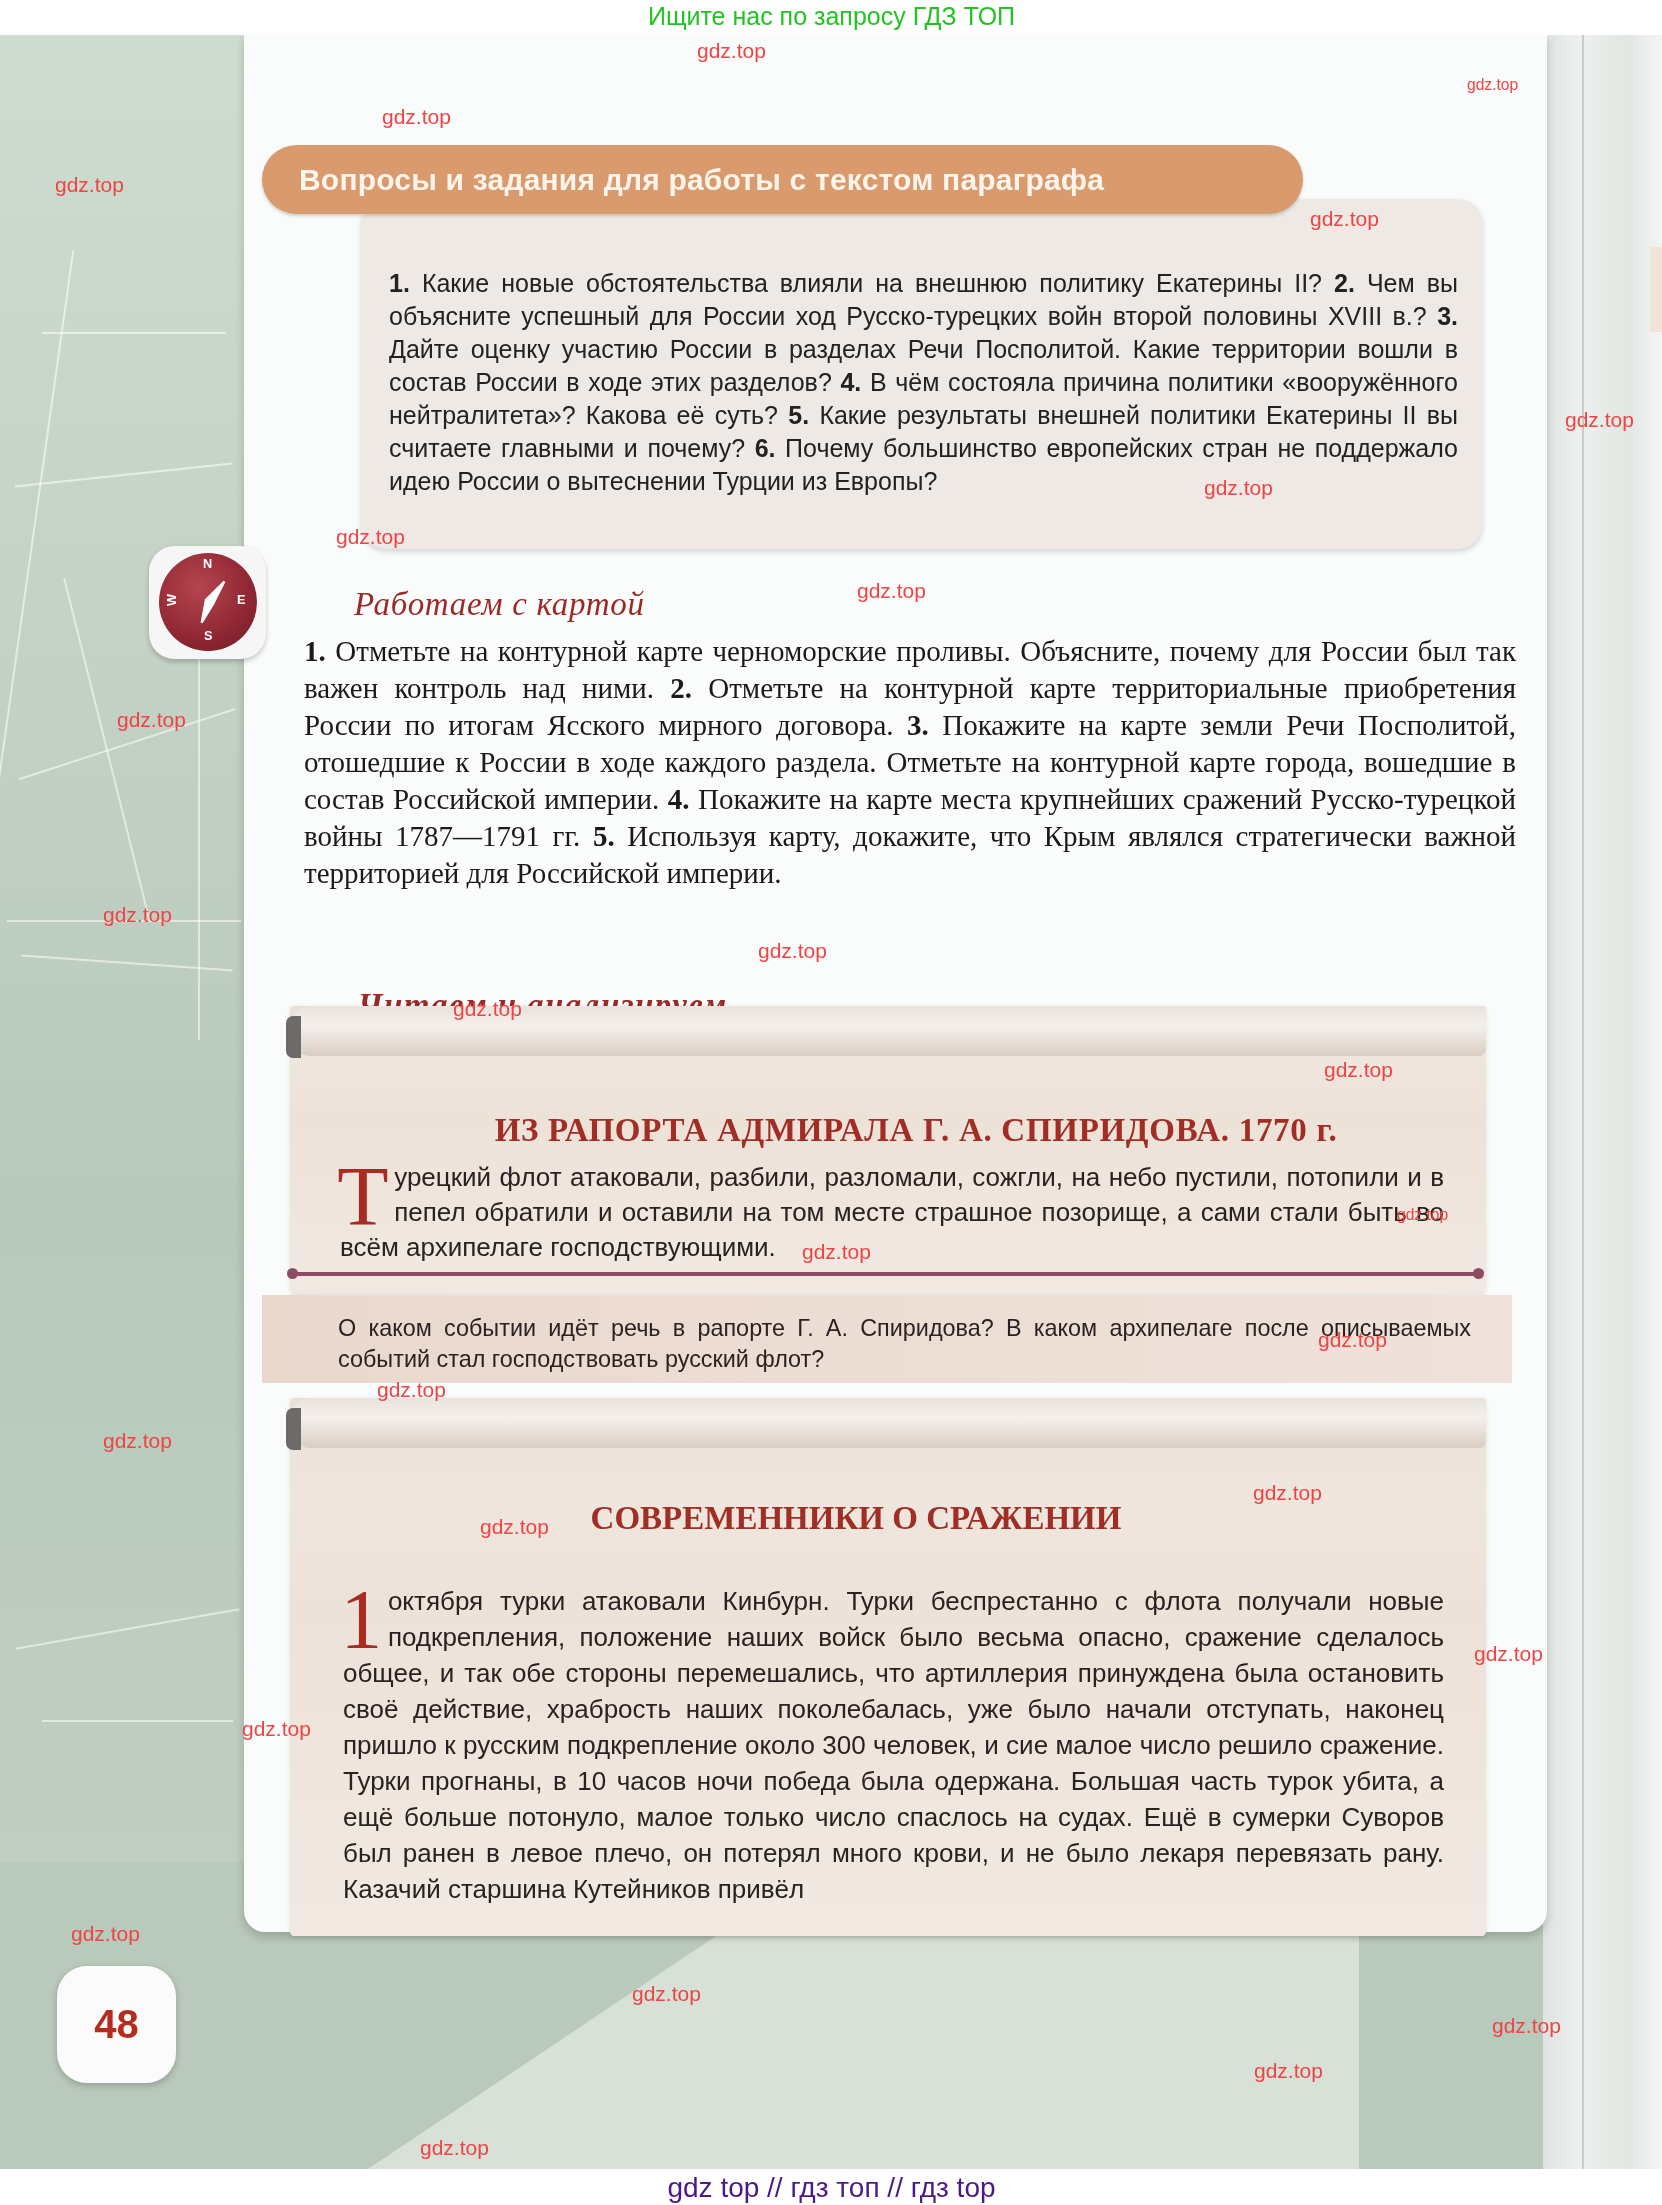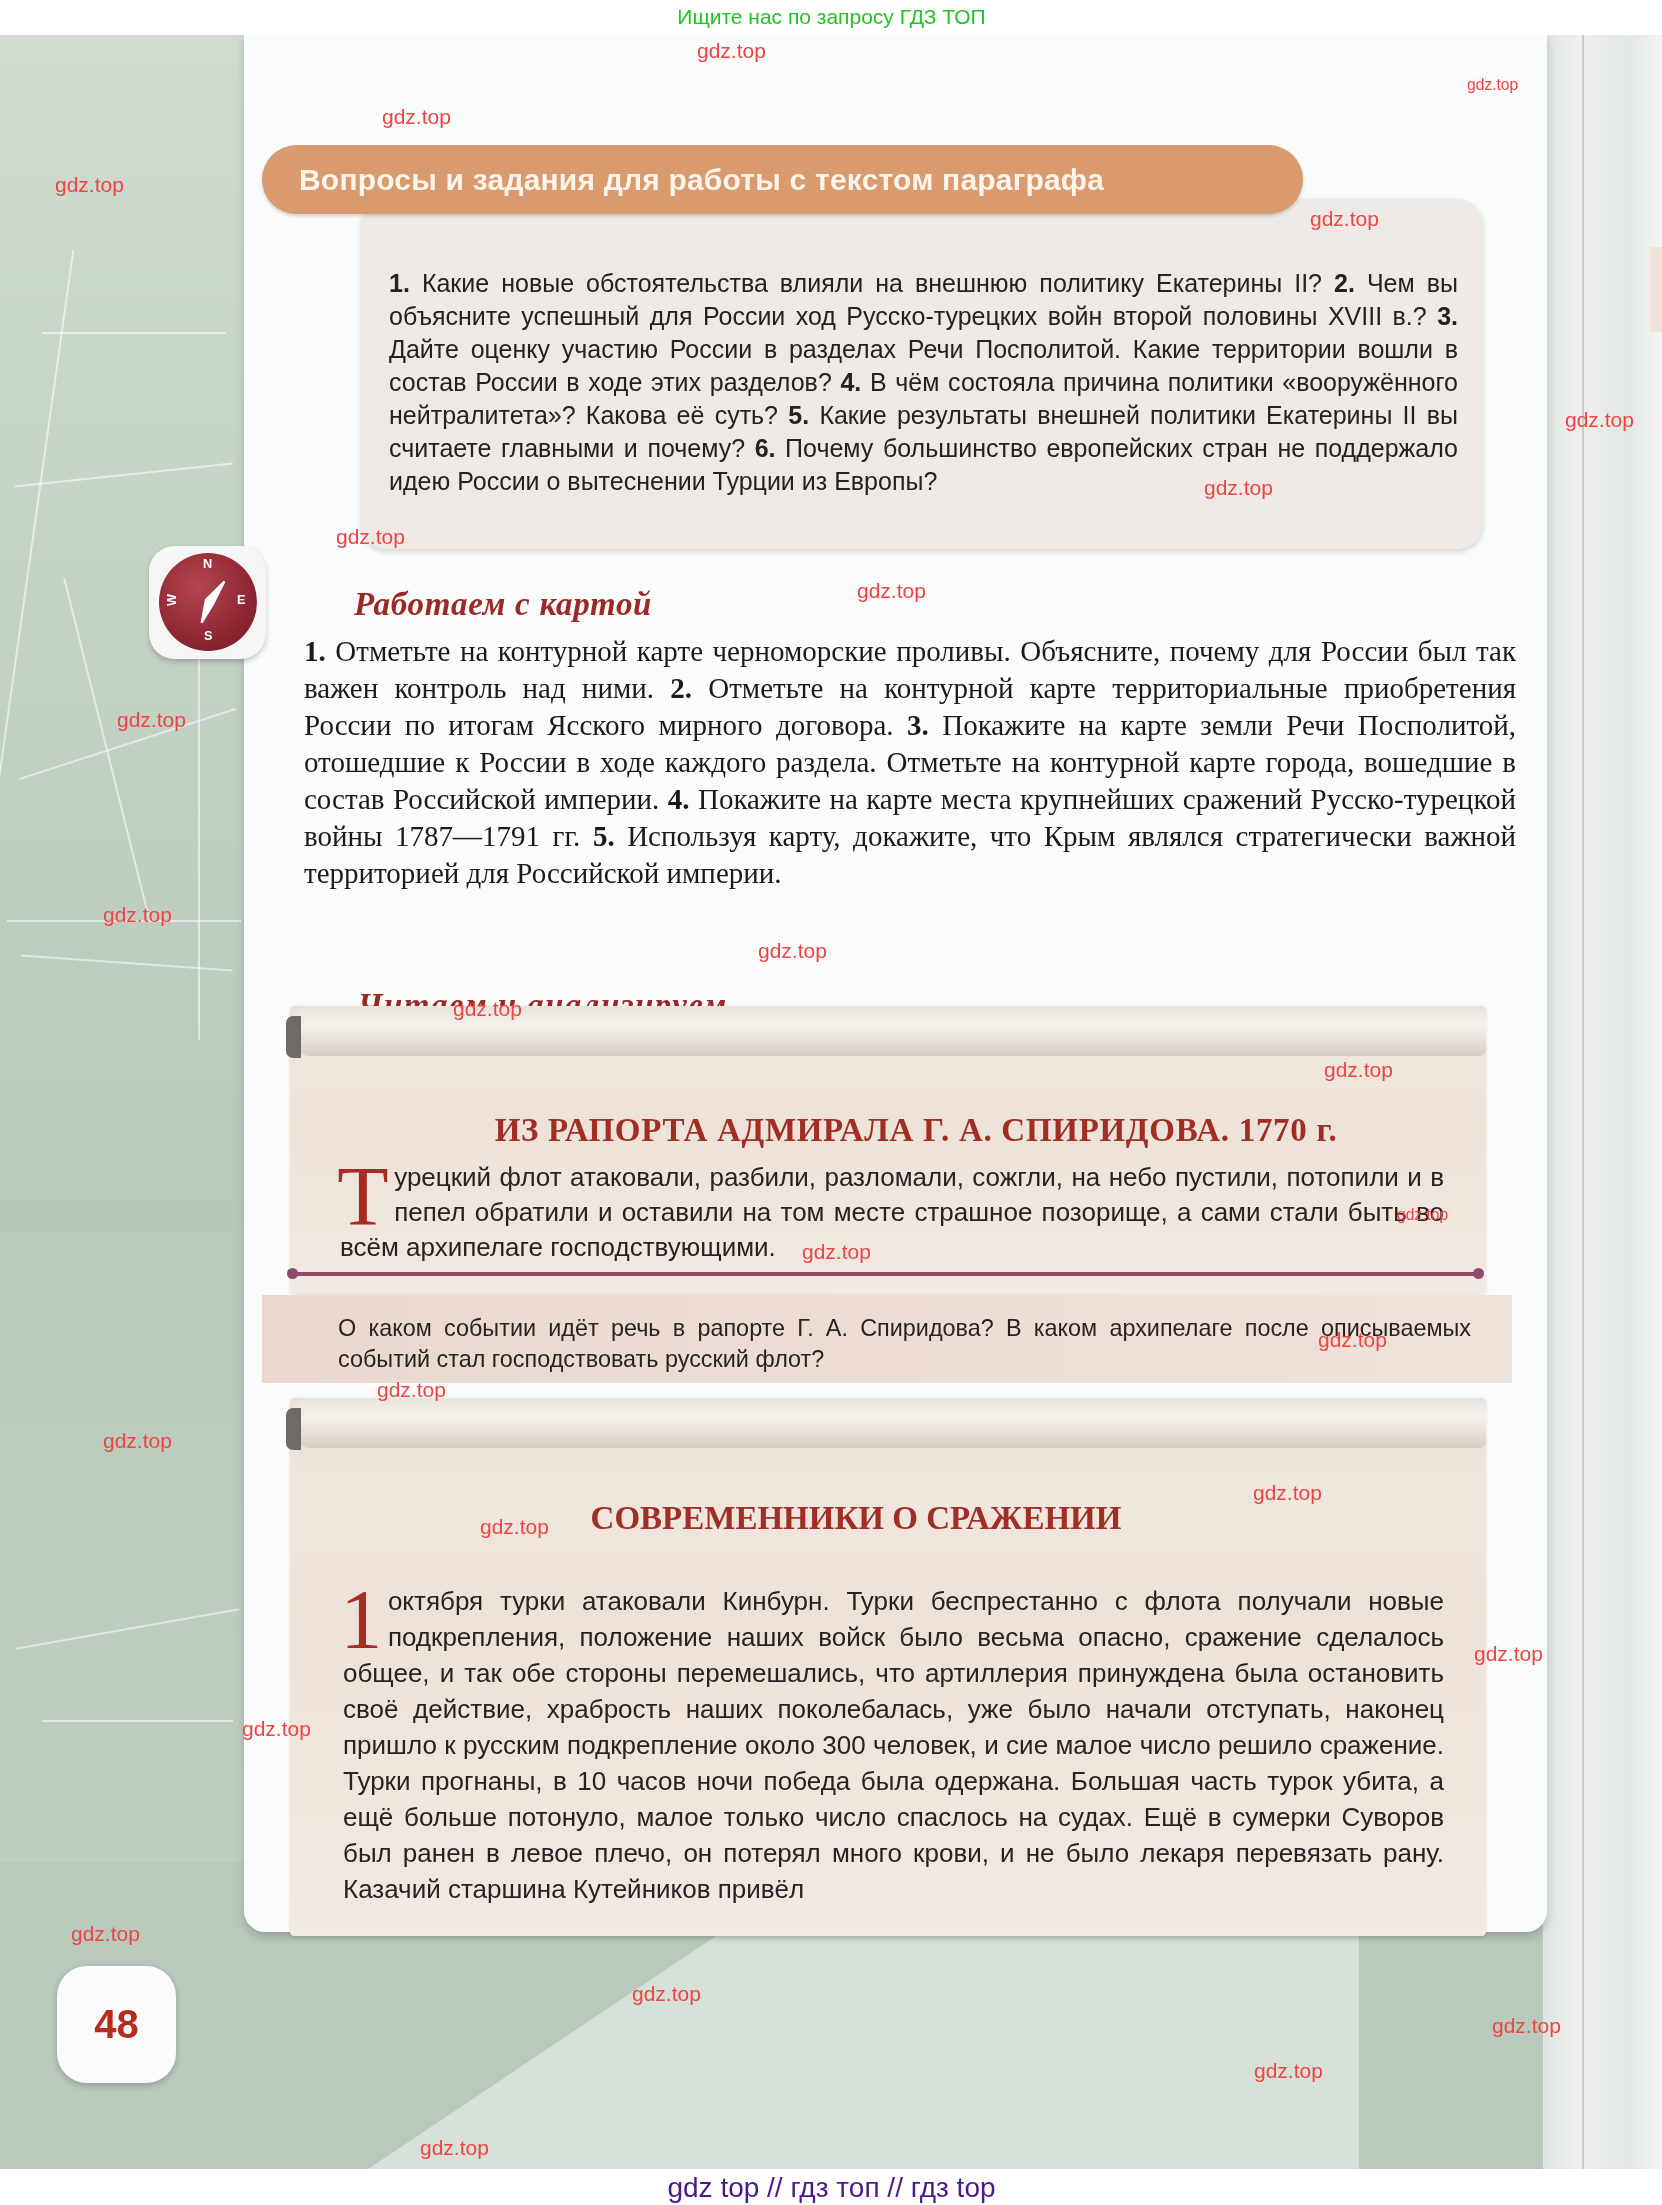--- a/index.html
+++ b/index.html
@@ -1,18 +1,18 @@
 <!DOCTYPE html>
 <html style="font-size:11.3px"><head>
 <meta charset="utf-8">
 <style>
   html, body { margin:0; padding:0; }
   body { width:1663px; height:2205px; position:relative; overflow:hidden; background:#ffffff; font-family:"Liberation Sans", sans-serif; }
   .abs { position:absolute; }
-  #top-banner { left:0; top:0; width:1663px; height:35px; text-align:center; color:#22c322; font-size:21px; line-height:33px; font-family:"Liberation Sans", sans-serif; }
+  #top-banner { left:0; top:0; width:1663px; height:35px; text-align:center; color:#22c322; font-size:25px; line-height:33px; font-family:"Liberation Sans", sans-serif; }
   #bottom-banner { left:0; top:2170px; width:1663px; height:35px; text-align:center; color:#4b1a86; font-size:28px; line-height:35px; font-family:"Liberation Sans", sans-serif; }
 
   #page { left:0; top:35px; width:1663px; height:2134px; background:#bef264; overflow:hidden; }
   #left-margin { left:0; top:0; width:244px; height:2134px; background:linear-gradient(180deg,#cfdccf 0%,#b8c9bb 55%,#c3d1c4 100%); }
   .ship-line { position:absolute; background:rgba(255,255,255,0.55); }
   #lower-geom-1 { left:0; top:1827px; width:1663px; height:308px; background:#b9c9bb; }
   #lower-geom-2 { left:368px; top:1897px; width:0; height:0; border-left:354px solid transparent; border-right:637px solid #d7e1d7; border-bottom:237px solid #d7e1d7; }
   #right-strip { left:1543px; top:0; width:120px; height:2134px; background:linear-gradient(90deg,#dfe4e0 0%,#eef0ee 30%,#e2e7e3 70%,#f4f5f4 100%); }
   #right-strip-fold { left:1582px; top:0; width:2.1px; height:2134px; background:#c8cdc9; }
   #right-tab { left:1650px; top:212px; width:13.5px; height:85px; background:#f2e3d8; }
@@ -23,21 +23,21 @@
   #q-header { left:262px; top:110px; width:1041px; height:69px; background:#d99a6d; border-radius:35px; box-shadow:0 2.1px 3.5px rgba(0,0,0,0.18); z-index:3; }
   #q-header-text { position:absolute; left:37px; top:0; line-height:69px; font-size:30px; font-weight:bold; color:#fdf4ec; letter-spacing:0.2px; font-family:"Liberation Sans", sans-serif; }
   #q-box { left:361px; top:164px; width:1122px; height:350px; background:#eee9e4; border-radius:25.5px; box-shadow:0 2.8px 5.7px rgba(0,0,0,0.15); z-index:2; }
   #q-text { position:absolute; left:28px; top:68px; width:1069px; font-size:25px; line-height:33px; color:#222; text-align:justify; font-family:"Liberation Sans", sans-serif; }
   .num { font-weight:bold; }
 
   
   #compass-badge { left:149px; top:511px; width:117px; height:113px; background:#f6f6f6; border-radius:25.5px; box-shadow:0 2.1px 5.7px rgba(0,0,0,0.2); z-index:3; }
   #compass { position:absolute; left:10px; top:7px; width:98px; height:98px; border-radius:50%; background:radial-gradient(circle at 40% 35%, #b4454f 0%, #8f2733 60%, #6e1a25 100%); }
   .cmp-letter { position:absolute; color:#fff; font-weight:bold; font-size:12.7px; font-family:"Liberation Sans", sans-serif; }
-  #map-title { left:354px; top:551px; font-size:33px; font-style:italic; font-weight:bold; color:#9b2a27; font-family:"Liberation Serif", serif; letter-spacing:0.7px; }
+  #map-title { left:354px; top:551px; font-size:33px; font-style:italic; font-weight:normal; color:#9b2a27; font-family:"Liberation Serif", serif; letter-spacing:0.7px; }
   #map-text { left:304px; top:598px; width:1212px; font-size:29px; line-height:37px; color:#1a1a1a; text-align:justify; font-family:"Liberation Serif", serif; }
 
   #read-title { left:358px; top:952px; font-size:33px; font-style:italic; font-weight:bold; color:#9b2a27; font-family:"Liberation Serif", serif; letter-spacing:1.4px; }
 
   
   .scroll { border-radius:4.2px; background:linear-gradient(180deg,#e9dfd7 0%,#efe6de 18%,#ede2d8 40%,#f1e9e2 100%); box-shadow:0 1.4px 4.2px rgba(0,0,0,0.12); }
   .scroll-roll { position:absolute; left:0; right:0; top:0; height:50px; background:linear-gradient(180deg,#e9e3dd 0%,#f5f0eb 40%,#d9cdc3 100%); border-radius:21px 7px 7px 21px; }
   .scroll-cap { position:absolute; left:-4.2px; top:10px; width:15.6px; height:42px; background:#6e6a68; border-radius:7px 0 0 7px; }
   .doc-title { position:absolute; color:#a12e25; font-weight:bold; font-family:"Liberation Serif", serif; text-align:center;margin-left:28px; }
   .doc-body { position:absolute; font-size:26px; line-height:35px; color:#2a2222; text-align:justify; font-family:"Liberation Sans", sans-serif; }

